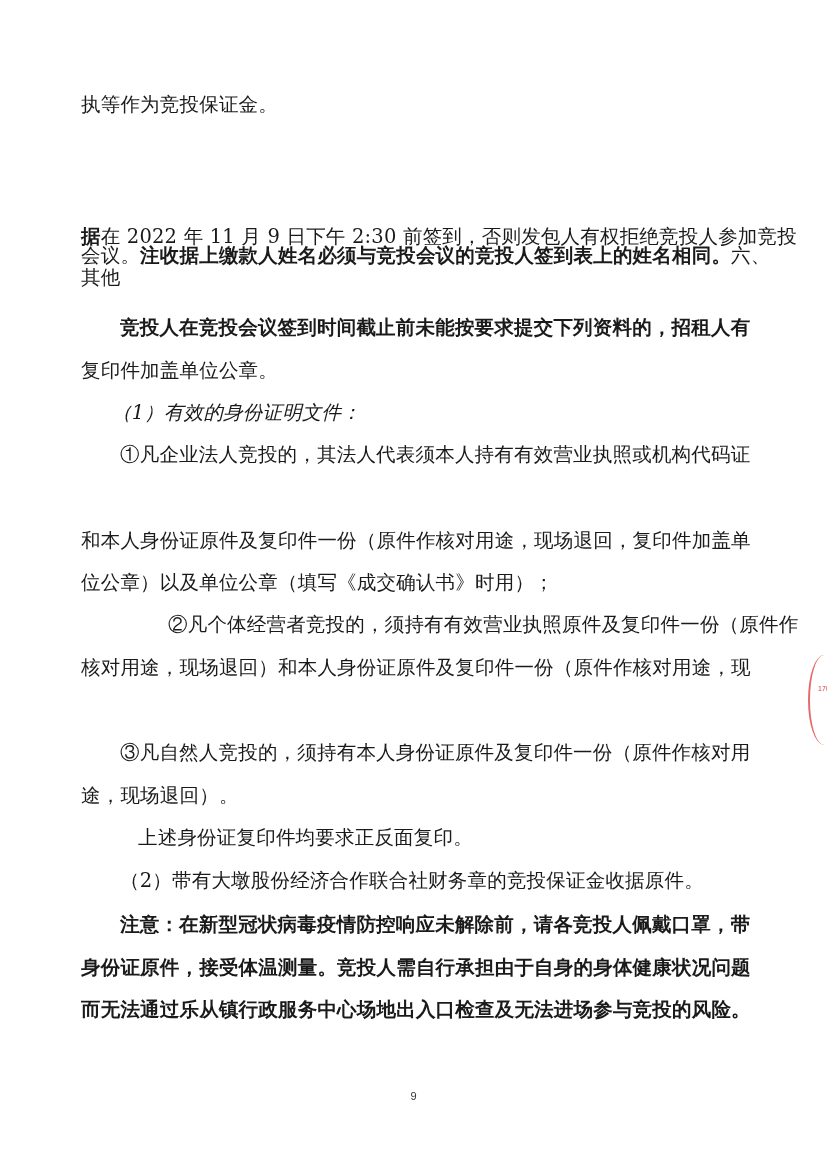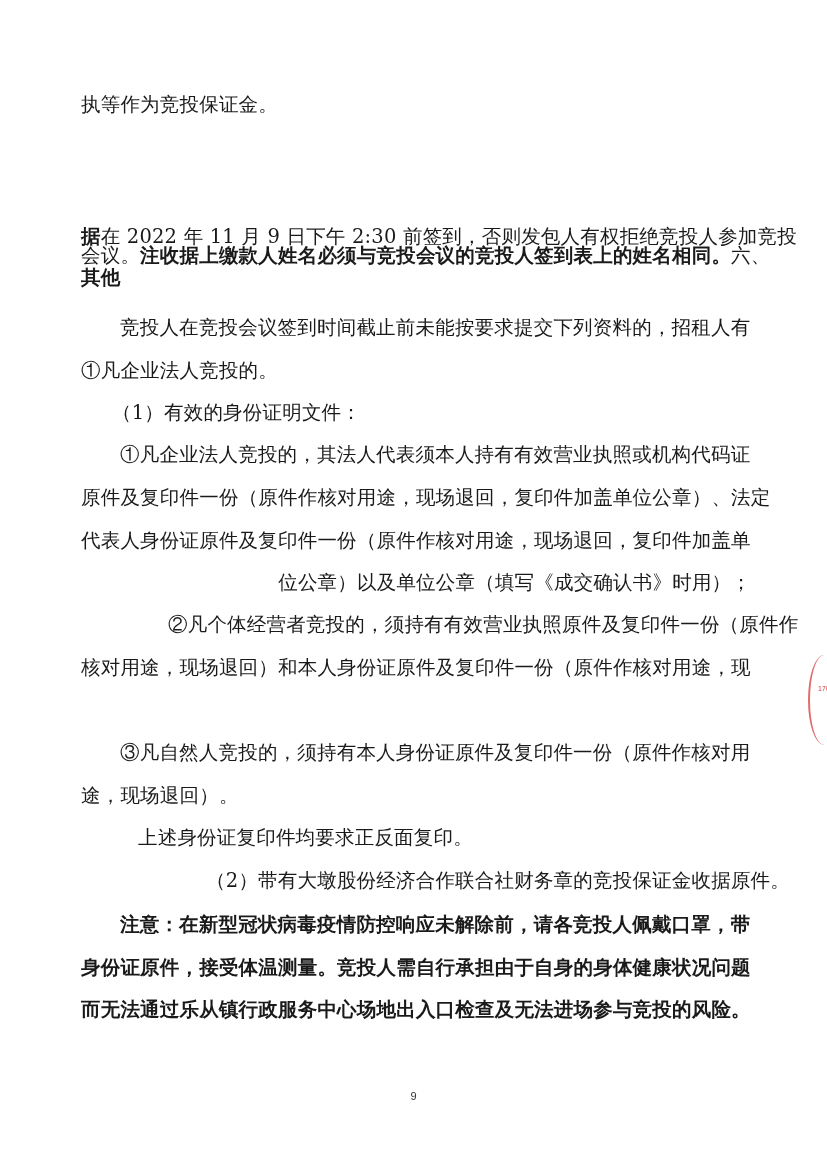--- a/index.html
+++ b/index.html
@@ -17,41 +17,40 @@
       line-height: 8px; color: #d93a3a; font-family: "Liberation Sans", sans-serif; }
   </style>
 </head>
 <body>
 
 <div class="page">
   <div class="line" style="top:92px;">执等作为竞投保证金。</div>
 
   <div class="line" style="top:200px;margin-top:24px;"><span class="b">据</span><span>在 2022 年 11 月 9 日下午 2:30 前签到，否则发包人有权拒绝竞投人参加竞投</span></div>
   <div class="line" style="top:243px;"><span>会议。</span><span class="b">注收据上缴款人姓名必须与竞投会议的竞投人签到表上的姓名相同。</span><span>六、</span></div>
-  <div class="line" style="top:265px;font-weight:bold;">其他</div>
+  <div class="line" style="top:265px;">其他</div>
 
-  <div class="line" style="top:315px;left:120px;">竞投人在竞投会议签到时间截止前未能按要求提交下列资料的，招租人有</div>
-  <div class="line" style="top:358px;">①凡企业法人竞投的。</div>
+  <div class="line" style="top:315px;left:120px;font-weight:bold;">竞投人在竞投会议签到时间截止前未能按要求提交下列资料的，招租人有</div>
+  <div class="line" style="top:358px;">复印件加盖单位公章。</div>
 
-  <div class="line" style="top:400px;left:112px;">（1）有效的身份证明文件：</div>
+  <div class="line" style="top:400px;left:112px;font-style:italic;">（1）有效的身份证明文件：</div>
 
   <div class="line" style="top:442px;left:120px;">①凡企业法人竞投的，其法人代表须本人持有有效营业执照或机构代码证</div>
-  <div class="line" style="top:485px;">原件及复印件一份（原件作核对用途，现场退回，复印件加盖单位公章）、法定</div>
-  <div class="line" style="top:528px;">代表人身份证原件及复印件一份（原件作核对用途，现场退回，复印件加盖单</div>
-  <div class="line" style="top:570px;text-align:right;">位公章）以及单位公章（填写《成交确认书》时用）；</div>
+  <div class="line" style="top:528px;">和本人身份证原件及复印件一份（原件作核对用途，现场退回，复印件加盖单</div>
+  <div class="line" style="top:570px;">位公章）以及单位公章（填写《成交确认书》时用）；</div>
 
   <div class="line" style="top:612px;left:120px;margin-left:48px;">②凡个体经营者竞投的，须持有有效营业执照原件及复印件一份（原件作</div>
   <div class="line" style="top:655px;">核对用途，现场退回）和本人身份证原件及复印件一份（原件作核对用途，现</div>
 
   <div class="line" style="top:740px;left:120px;">③凡自然人竞投的，须持有本人身份证原件及复印件一份（原件作核对用</div>
   <div class="line" style="top:783px;">途，现场退回）。</div>
 
   <div class="line" style="top:825px;left:138px;">上述身份证复印件均要求正反面复印。</div>
 
-  <div class="line" style="top:868px;left:120px;text-align:right;">（2）带有大墩股份经济合作联合社财务章的竞投保证金收据原件。</div>
+  <div class="line" style="top:868px;left:120px;">（2）带有大墩股份经济合作联合社财务章的竞投保证金收据原件。</div>
 
   <div class="line b" style="top:955px;">身份证原件，接受体温测量。竞投人需自行承担由于自身的身体健康状况问题</div>
   <div class="line b" style="top:912px;left:120px;">注意：在新型冠状病毒疫情防控响应未解除前，请各竞投人佩戴口罩，带</div>
   <div class="line b" style="top:997px;">而无法通过乐从镇行政服务中心场地出入口检查及无法进场参与竞投的风险。</div>
 
   <div class="stamp"></div>
   <div class="stamp-text">1703</div>
 
   <div class="pagenum">9</div>
 </div>

